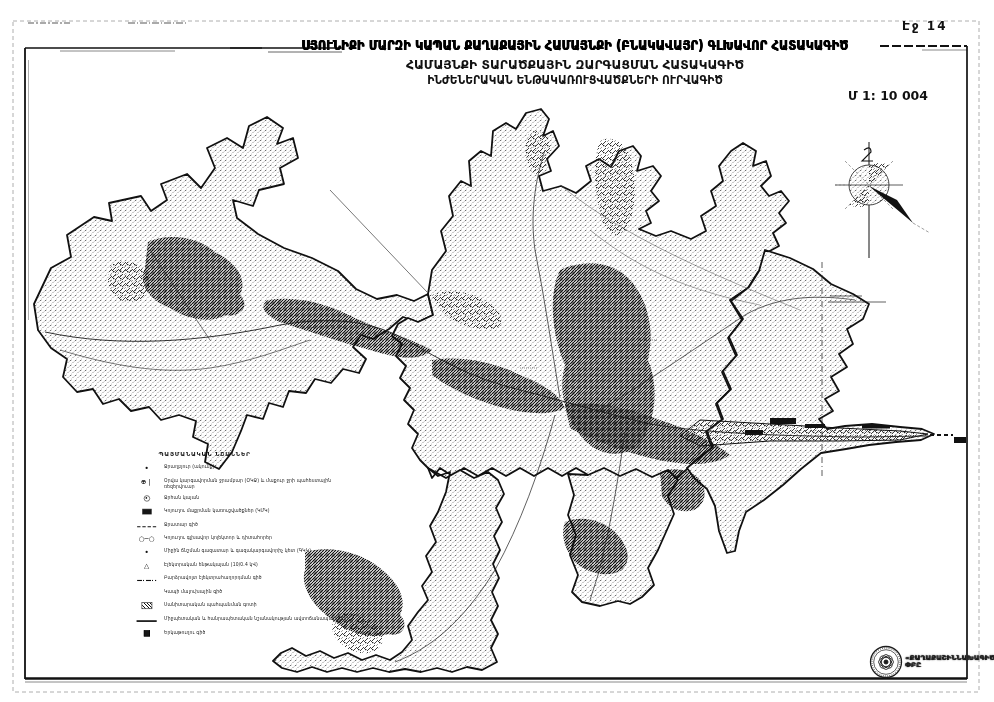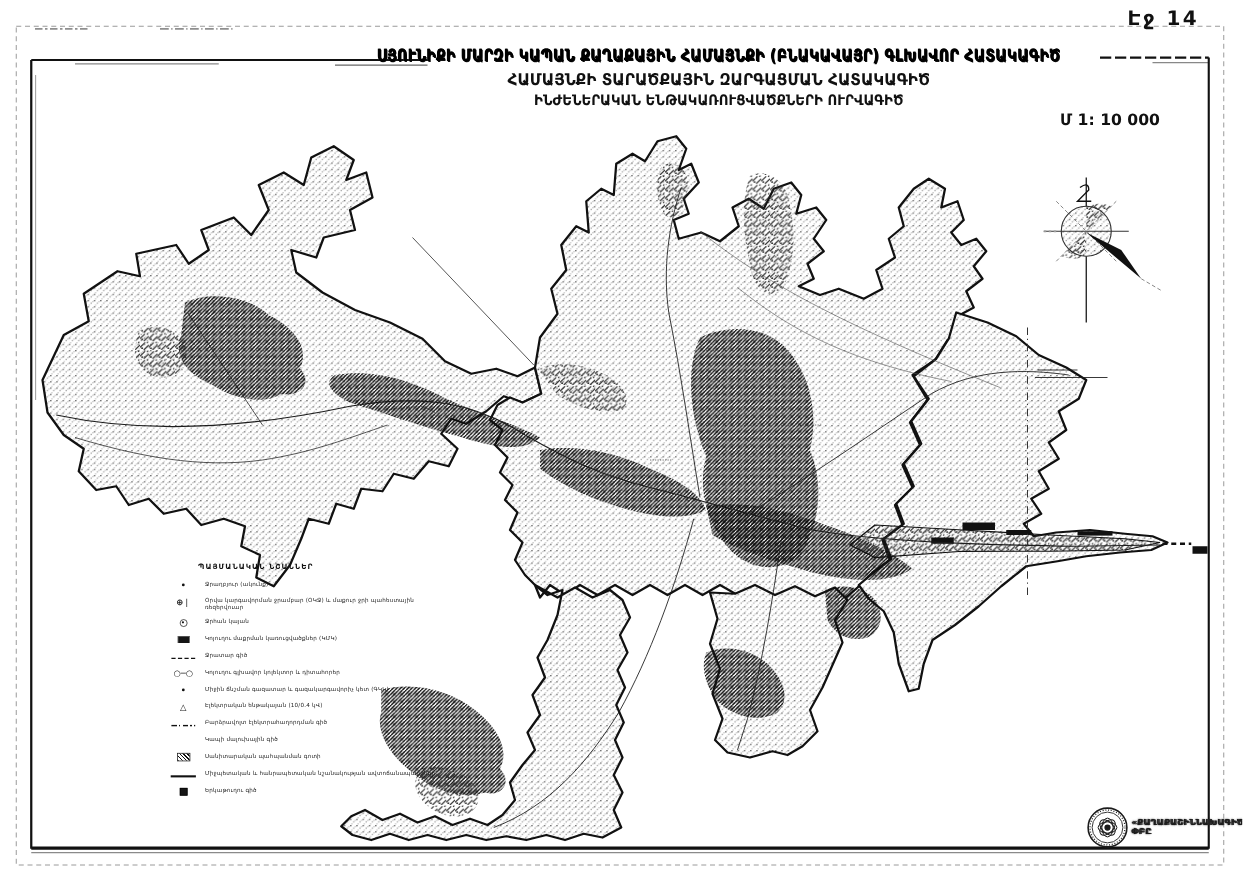--- a/index.html
+++ b/index.html
@@ -1,21 +1,21 @@
 <!DOCTYPE html>
 <html><head>
 <meta charset="utf-8">
 <style>
   html,body{margin:0;padding:0;background:#fff;}
   .page{position:relative;width:994px;height:702px;background:#ffffff;overflow:hidden;
         font-family:"DejaVu Sans","Liberation Sans",sans-serif;color:#111;}
   .abs{position:absolute;}
   svg.map-svg{position:absolute;left:0;top:0;width:994px;height:702px;}
 
-  .page-num{left:902px;top:5px;font-size:16px;font-weight:bold;letter-spacing:2px;}
+  .page-num{left:902px;top:19px;font-size:12px;font-weight:bold;letter-spacing:2px;}
 
   .titles{left:195px;top:0;width:760px;text-align:center;}
   .t1{position:absolute;left:0;top:37px;width:760px;white-space:nowrap;
       font-size:13.5px;font-weight:800;letter-spacing:.4px;
       transform:scaleX(.82);transform-origin:center;
       filter:blur(.35px) contrast(1.6);
       text-shadow:.6px .4px 0 #3a3a3a,-.5px 0 0 #555;}
   .t2{position:absolute;left:0;top:57px;width:760px;white-space:nowrap;
       font-size:13px;font-weight:800;transform:scaleX(.94);transform-origin:center;}
   .t3{position:absolute;left:0;top:72.5px;width:760px;white-space:nowrap;
@@ -176,21 +176,21 @@
   </g>
 </svg>
 
 <div class="abs page-num">Էջ 14</div>
 
 <div class="abs titles">
   <div class="t1">ՍՅՈՒՆԻՔԻ ՄԱՐԶԻ ԿԱՊԱՆ ՔԱՂԱՔԱՅԻՆ ՀԱՄԱՅՆՔԻ (ԲՆԱԿԱՎԱՅՐ) ԳԼԽԱՎՈՐ ՀԱՏԱԿԱԳԻԾ</div>
   <div class="t2">ՀԱՄԱՅՆՔԻ ՏԱՐԱԾՔԱՅԻՆ ԶԱՐԳԱՑՄԱՆ ՀԱՏԱԿԱԳԻԾ</div>
   <div class="t3">ԻՆԺԵՆԵՐԱԿԱՆ ԵՆԹԱԿԱՌՈՒՑՎԱԾՔՆԵՐԻ ՈՒՐՎԱԳԻԾ</div>
 </div>
-<div class="abs tscale">Մ 1: 10 000</div>
+<div class="abs tscale">Մ 1: 10 004</div>
 
 <div class="abs legend">
   <div class="legend-scale">
     <div class="lheader">ՊԱՅՄԱՆԱԿԱՆ ՆՇԱՆՆԵՐ</div>
     <div id="legend-rows">
   <div class="lrow">
     <span class="lsym">
               <span class="s-dot"></span>
             </span>
     <span class="llabel">Ջրաղբյուր (ակունք)</span>

